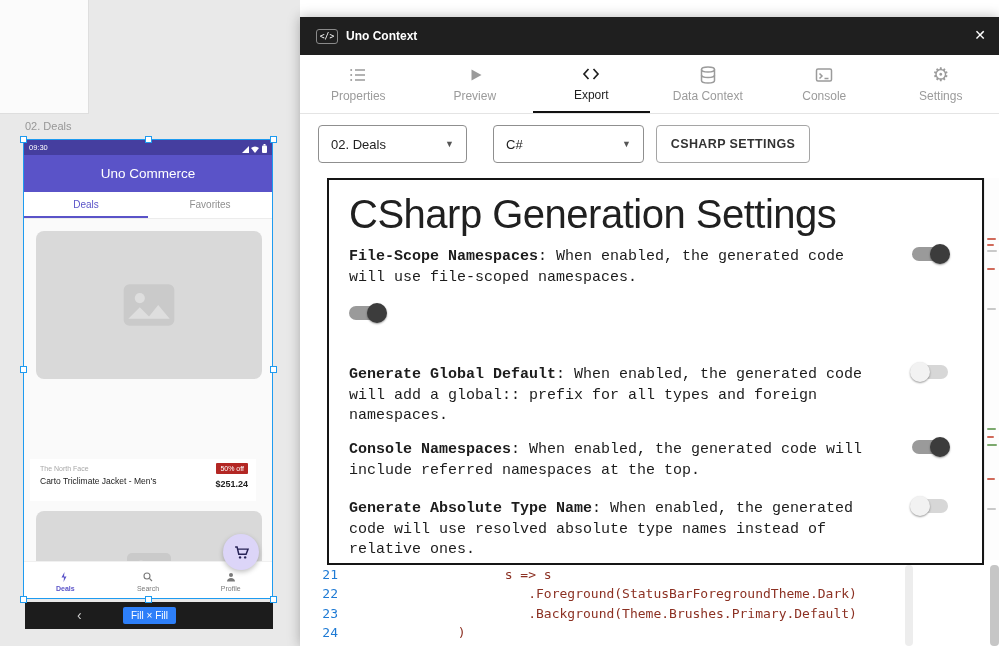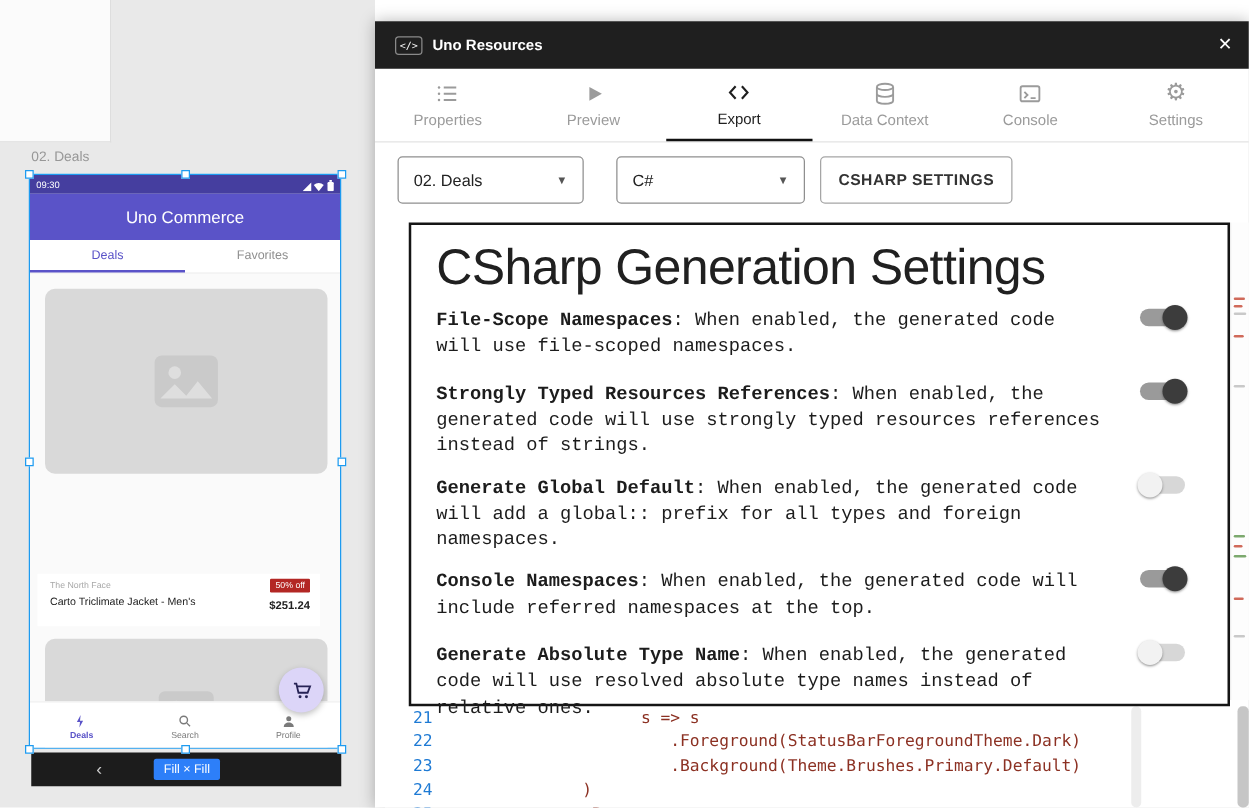--- a/index.html
+++ b/index.html
@@ -93,21 +93,21 @@
   .m-text { flex:1; font-size:15px; line-height:1.38; color:#1c1c1c; padding-right:26px; }
   .m-text b { font-weight:700; }
   .switch { position:relative; width:36px; height:14px; border-radius:7px;
             background:#d7d7d7; margin-right:14px; flex:none; cursor:pointer; }
   .switch .thumb { position:absolute; top:-3px; left:-2px; width:20px; height:20px;
                    border-radius:50%; background:#f2f2f2;
                    box-shadow:0 1px 2px rgba(0,0,0,.4); }
   .switch.on { background:#9a9a9a; }
   .switch.on .thumb { left:18px; background:#3c3c3c; }
 
-  .code { left:8px; top:548px; width:685px; height:81px; background:#fff; overflow:hidden;
+  .code { left:0; top:548px; width:685px; height:81px; background:#fff; overflow:hidden;
           font-family:"DejaVu Sans Mono", monospace; font-size:13px; line-height:19.3px; }
   .cl { display:flex; }
   .ln { width:38px; text-align:right; color:#1e7ad4; flex:none; }
   .ct { margin-left:18px; white-space:pre; color:#8c3123; }
   .code-scroll { left:605px; top:548px; width:8px; height:81px; background:#ededed;
                  border-radius:4px; }
 
   .minimap { left:684px; top:161px; width:15px; height:382px; background:#fdfdfd;
              border-left:1px solid #eee; }
   .mm { position:absolute; left:2px; height:2px; border-radius:1px; }
@@ -219,21 +219,21 @@
   <div class="abs sel-toolbar">
     <span class="abs sel-back">‹</span>
     <span class="abs sel-chip">Fill × Fill</span>
   </div>
 </div>
 
 <div class="abs panel">
 
   <div class="abs p-header">
     <span class="logo-box">&lt;/&gt;</span>
-    <span class="hdr-title">Uno Resources</span>
+    <span class="hdr-title">Uno Context</span>
     <span class="hdr-close">✕</span>
   </div>
 
   <div class="abs tabbar">
     <div class="ptab">
       <span class="ticon">
         <svg width="20" height="20" viewBox="0 0 20 20" fill="none" stroke="currentColor" stroke-width="1.6">
           <path d="M7 5h10 M7 10h10 M7 15h10"></path>
           <circle cx="3.2" cy="5" r="1" fill="currentColor" stroke="none"></circle>
           <circle cx="3.2" cy="10" r="1" fill="currentColor" stroke="none"></circle>
@@ -339,23 +339,20 @@
     <div class="m-row">
       <div class="m-text">
         <b>File-Scope Namespaces</b><span>: When enabled, the generated code will use file-scoped namespaces.</span>
       </div>
       <div class="switch on">
           <div class="thumb"></div>
         </div>
     </div>
 
     <div class="m-row">
-      <div class="m-text">
-        <b>Strongly Typed Resources References</b><span>: When enabled, the generated code will use strongly typed resources references instead of strings.</span>
-      </div>
       <div class="switch on">
           <div class="thumb"></div>
         </div>
     </div>
 
     <div class="m-row">
       <div class="m-text">
         <b>Generate Global Default</b><span>: When enabled, the generated code will add a global:: prefix for all types and foreign namespaces.</span>
       </div>
       <div class="switch">

